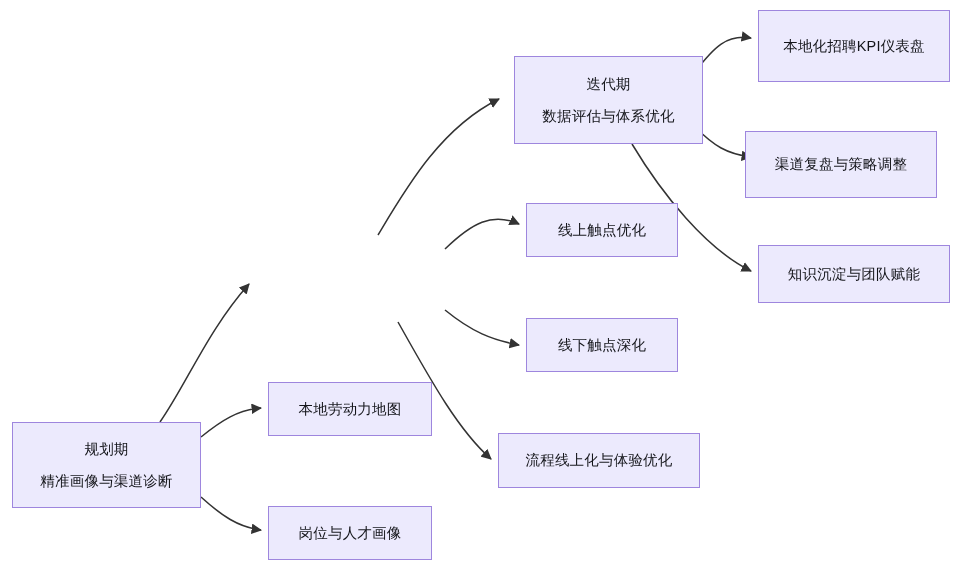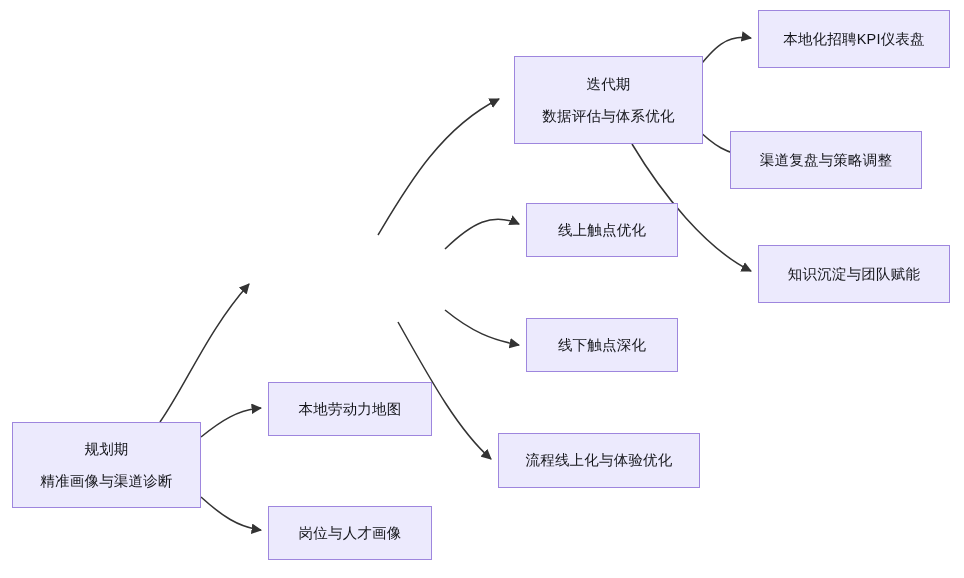--- a/index.html
+++ b/index.html
@@ -112,25 +112,25 @@
 
   <div class="node single" style="left:498px; top:433px; width:202px; height:55px;">
     <span class="ln">流程线上化与体验优化</span>
   </div>
 
   <div class="node" style="left:506px; top:56px; width:189px; height:88px;margin-left:8px;">
     <span class="ln">迭代期</span>
     <span class="ln">数据评估与体系优化</span>
   </div>
 
-  <div class="node single" style="left:758px; top:10px; width:192px; height:58px;">
+  <div class="node single" style="left:758px; top:10px; width:192px; height:72px;">
     <span class="ln">本地化招聘KPI仪表盘</span>
   </div>
 
-  <div class="node single" style="left:730px; top:131px; width:192px; height:58px;">
+  <div class="node single" style="left:745px; top:131px; width:192px; height:67px;">
     <span class="ln">渠道复盘与策略调整</span>
   </div>
 
   <div class="node single" style="left:758px; top:245px; width:192px; height:58px;">
     <span class="ln">知识沉淀与团队赋能</span>
   </div>
 
 </div>
 
 </body></html>

